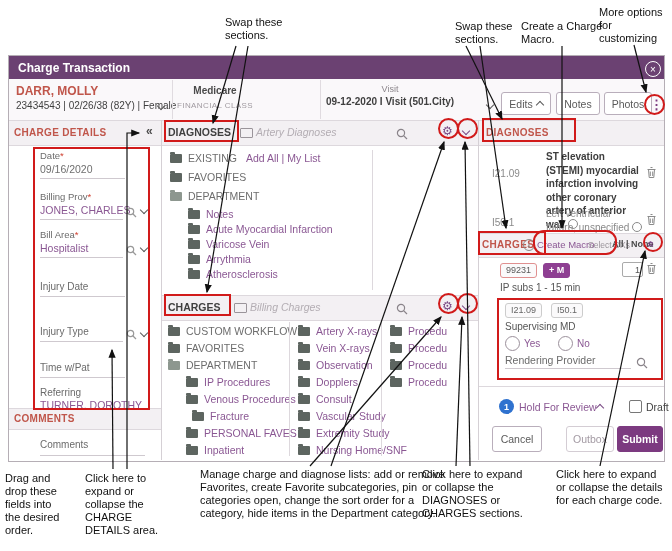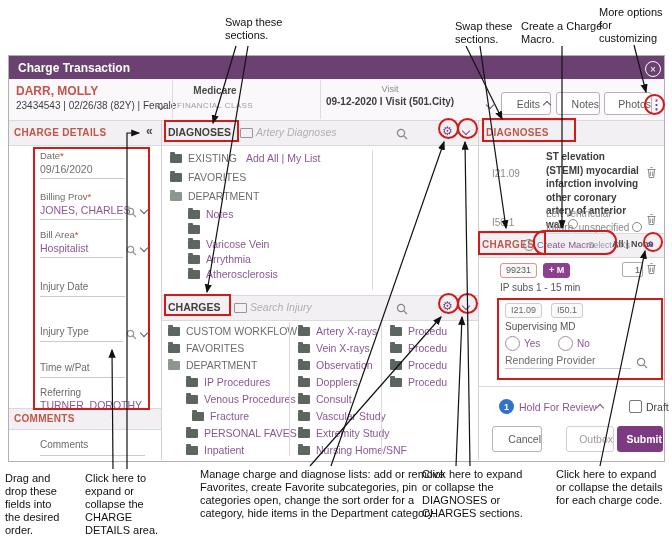--- a/index.html
+++ b/index.html
@@ -11,21 +11,21 @@
   .sechead{font-weight:bold;color:#c0564b;font-size:10px;letter-spacing:.3px}
   .purple{color:#8a5793}
   .gray{color:#6d6d6d}
   .fieldlbl{font-size:9.5px;color:#6b6b6b}
   .req{color:#d04333}
   .uline{border-bottom:1px solid #cfc9cf;height:12px}
   .chip{display:inline-flex;align-items:center;justify-content:center;font-size:9px;
         border-radius:3px;border:1px solid #ccc;color:#666;background:#fbfafb;
         padding:1px 5px;line-height:11px}
   .redmark{border:2px solid #d11a1a;position:absolute;pointer-events:none}
-  .btn{display:flex;align-items:center;justify-content:flex-end;border:1px solid #b9aebb;
+  .btn{display:flex;align-items:center;justify-content:center;border:1px solid #b9aebb;
        border-radius:3px;color:#5a5a5a;font-size:10.5px;background:#fff;gap:4px}
   .chev{display:inline-block;width:5px;height:5px;border-right:1.5px solid #7a4a85;
         border-bottom:1.5px solid #7a4a85;transform:rotate(45deg)}
   .chev.up{transform:rotate(225deg)}
   .chev.dark{border-color:#5a5a5a}
   .fold{display:inline-block;width:12px;height:9px;background:#5d6560;border-radius:1px;
         position:relative;margin-right:6px;flex:none}
   .fold::before{content:"";position:absolute;top:-2px;left:0;width:5px;height:2px;
         background:#5d6560;border-radius:1px 1px 0 0}
   .fold.open{background:#8d978f}
@@ -161,39 +161,40 @@
 <div class="abs trow" style="left:170px;top:189px">
     <span class="fold open"></span>
     <span class="gray">DEPARTMENT</span>
   </div>
 <div class="abs trow" style="left:188px;top:207px">
     <span class="fold"></span>
     <span class="purple">Notes</span>
   </div>
 <div class="abs trow" style="left:188px;top:222px">
     <span class="fold"></span>
+    <span class="purple">Acute Myocardial Infarction</span>
   </div>
 <div class="abs trow" style="left:188px;top:237px">
     <span class="fold"></span>
     <span class="purple">Varicose Vein</span>
   </div>
 <div class="abs trow" style="left:188px;top:252px">
     <span class="fold"></span>
     <span class="purple">Arrythmia</span>
   </div>
 <div class="abs trow" style="left:188px;top:267px">
     <span class="fold"></span>
     <span class="purple">Atherosclerosis</span>
   </div>
 <div class="abs" style="left:372px;top:150px;width:1px;height:140px;background:#ddd8dd"></div>
 
 <div class="abs band" style="left:162px;top:295px;width:316px;height:24px"></div>
 <div class="abs" style="left:168px;top:301px;font-size:10.5px;font-weight:bold;color:#3f3f3f">CHARGES</div>
 <span class="abs" style="left:234px;top:303px;width:11px;height:8px;border:1px solid #9a949a;border-radius:1px"></span>
-<div class="abs" style="left:250px;top:301px;font-size:10.5px;font-style:italic;color:#b3adb3">Search Injury</div>
+<div class="abs" style="left:250px;top:301px;font-size:10.5px;font-style:italic;color:#b3adb3">Billing Charges</div>
 <span class="abs" style="left:396px;top:301px"><svg width="12" height="12">
       <circle cx="5" cy="5" r="3.6" fill="none" stroke="#8a848a" stroke-width="1.2"></circle>
       <line x1="7.6" y1="7.6" x2="11" y2="11" stroke="#8a848a" stroke-width="1.2"></line>
     </svg></span>
 <div class="abs" style="left:442px;top:299px;font-size:12px;color:#7a4a85">⚙</div>
 <span class="abs chev" style="left:463px;top:303px"></span>
 
 <div class="abs trow" style="left:168px;top:324px">
     <span class="fold"></span>
     <span class="gray">CUSTOM WORKFLOWS</span>

